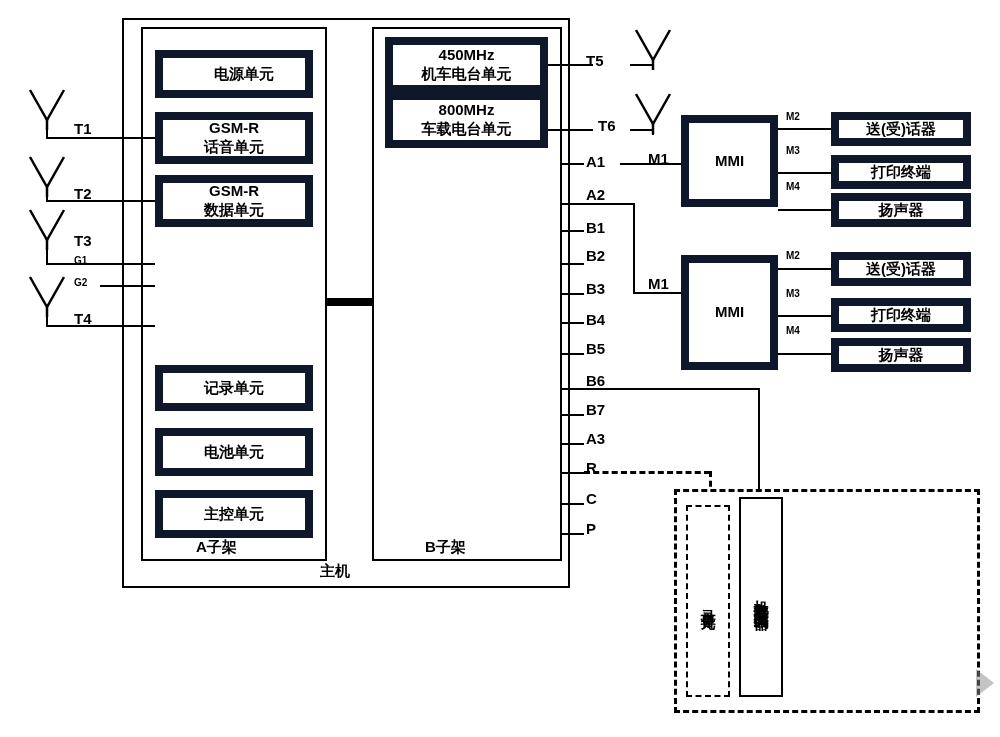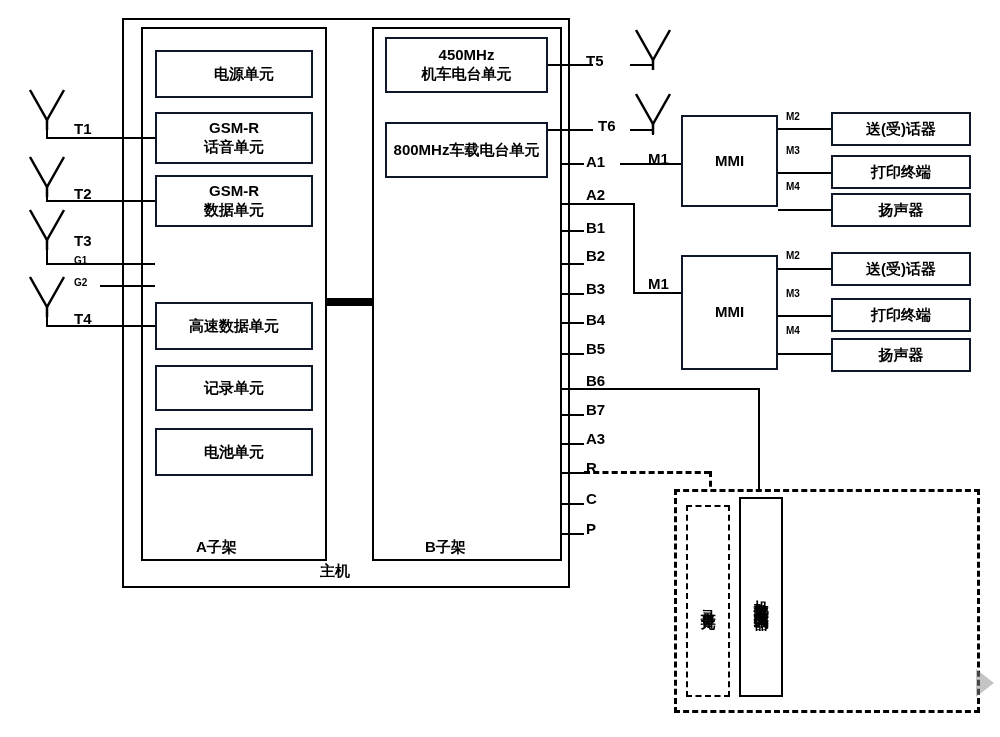--- a/index.html
+++ b/index.html
@@ -1,18 +1,18 @@
 <!DOCTYPE html>
 <html><head>
 <meta charset="utf-8">
 <style>
   html,body{margin:0;padding:0;background:#ffffff;}
   #root{position:relative;width:1000px;height:737px;background:#ffffff;
         font-family:"Liberation Sans","DejaVu Sans",sans-serif;overflow:hidden;}
-  .box{position:absolute;box-sizing:border-box;border:2px solid #0f172a;background:#fff;
+  .box{position:absolute;box-sizing:border-box;border:8px solid #0f172a;background:#fff;
        display:flex;align-items:center;justify-content:center;text-align:center;
        font-size:15px;color:#000;line-height:1.25;font-weight:bold;}
   .outer{position:absolute;box-sizing:border-box;border:2px solid #000;background:#fff;}
   .lbl{position:absolute;font-size:15px;font-weight:bold;color:#000;white-space:nowrap;}
   .lbl.sm{font-size:10px;}
   .line{position:absolute;background:#000;}
   .h{height:2px;}
   .v{width:2px;}
   .thick{background:#000;}
   .dash-box{position:absolute;box-sizing:border-box;border:3px dashed #000;background:#fff;}
@@ -47,42 +47,42 @@
     <span>GSM-R</span>
     <span>话音单元</span>
   </div>
 
   <div class="box two-line" style="left:155px;top:175px;width:158px;height:52px;flex-direction:column;">
     <span>GSM-R</span>
     <span>数据单元</span>
   </div>
 
 
-  <div class="box" style="left:155px;top:302px;width:158px;height:48px;">
-    <span>高速数据单元</span>
-  </div>
 
   <div class="box" style="left:155px;top:365px;width:158px;height:46px;">
     <span>记录单元</span>
   </div>
 
   <div class="box" style="left:155px;top:428px;width:158px;height:48px;">
     <span>电池单元</span>
   </div>
 
+  <div class="box" style="left:155px;top:490px;width:158px;height:48px;">
+    <span>主控单元</span>
+  </div>
 
   <div class="outer" style="left:372px;top:27px;width:190px;height:534px;"></div>
   <div class="lbl" style="left:425px;top:538px;">B子架</div>
 
   <div class="box two-line" style="left:385px;top:37px;width:163px;height:56px;flex-direction:column;">
     <span>450MHz</span>
     <span>机车电台单元</span>
   </div>
 
-  <div class="box two-line" style="left:385px;top:122px;width:163px;height:56px;">
+  <div class="box two-line" style="left:385px;top:92px;width:163px;height:56px;flex-direction:column;">
     <span>800MHz</span>
     <span>车载电台单元</span>
   </div>
 
 
   <div class="line thick" style="left:327px;top:298px;width:45px;height:8px;"></div>
 
   <svg class="ant" style="left:26px;top:88px;" width="42" height="42" viewBox="0 0 42 42">
     <path d="M4 2 L21 32 L38 2" stroke="#000" stroke-width="2.5" fill="none"></path>
     <line x1="21" y1="30" x2="21" y2="42" stroke="#000" stroke-width="2.5"></line>

